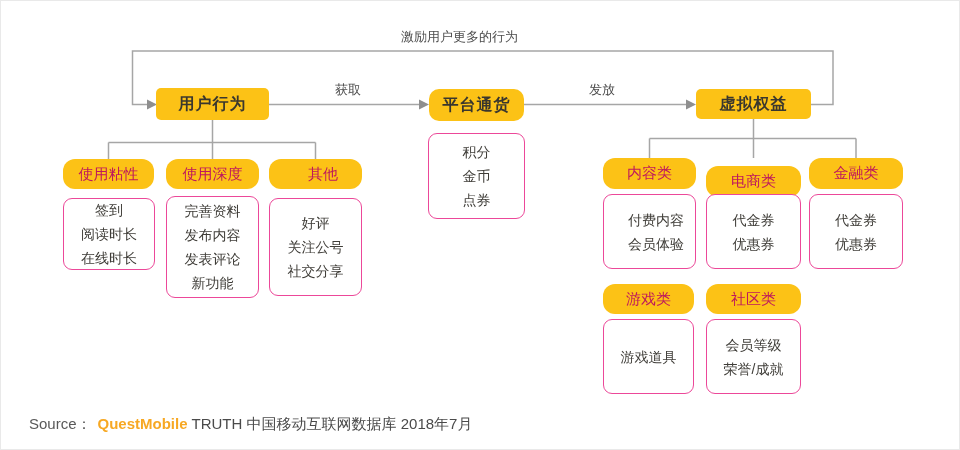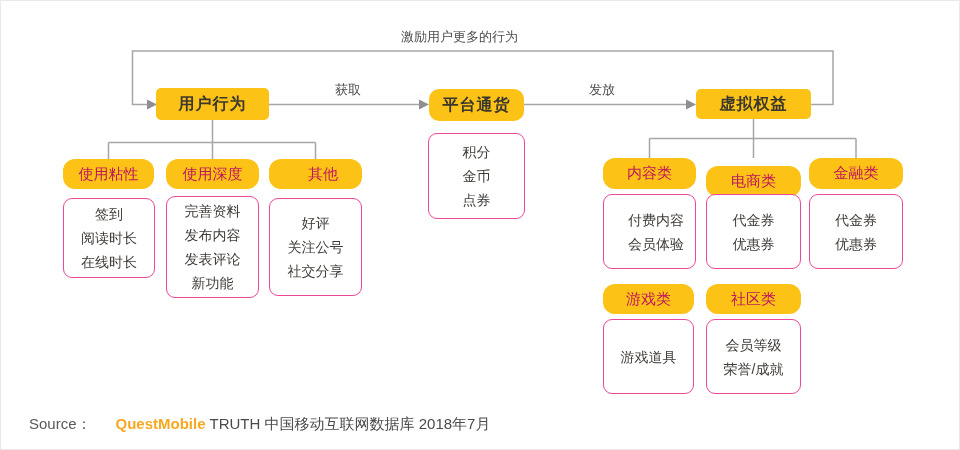--- a/index.html
+++ b/index.html
@@ -72,21 +72,21 @@
     position: absolute;
     left: 28px;
     top: 414px;
     font-size: 15px;
     color: #595959;
     white-space: nowrap;
   }
   .source-line .brand {
     color: #f7a823;
     font-weight: bold;
-    margin: 0 4px 0 24px;
+    margin: 0 4px 0 6px;
   }
   .source-line .suffix { color: #4a4a4a; }
 </style>
 </head>
 <body>
 
 <div class="canvas">
 
   <svg class="connectors" viewBox="0 0 960 450" xmlns="http://www.w3.org/2000/svg">
     <g stroke="#a6a6a6" stroke-width="1.5" fill="none">
@@ -122,21 +122,21 @@
   <div class="node-main" style="left:428px; top:88px; width:95px; height:32px;border-radius:10px;">平台通货</div>
   <div class="node-main" style="left:695px; top:88px; width:115px; height:30px;">虚拟权益</div>
 
   <div class="lbl" style="left:334px; top:80px;">获取</div>
   <div class="lbl" style="left:588px; top:80px;">发放</div>
 
   <div class="node-cat" style="left:62px; top:158px; width:91px; height:30px;">使用粘性</div>
   <div class="node-cat" style="left:165px; top:158px; width:93px; height:30px;">使用深度</div>
   <div class="node-cat" style="left:268px; top:158px; width:93px; height:30px;padding-left:15px;">其他</div>
 
-  <div class="card" style="left:62px; top:197px; width:92px; height:80px;">签到
+  <div class="card" style="left:62px; top:197px; width:92px; height:72px;">签到
 阅读时长
 在线时长</div>
   <div class="card" style="left:165px; top:195px; width:93px; height:102px; line-height:24px;">完善资料
 发布内容
 发表评论
 新功能</div>
   <div class="card" style="left:268px; top:197px; width:93px; height:98px;">好评
 关注公号
 社交分享</div>
 

